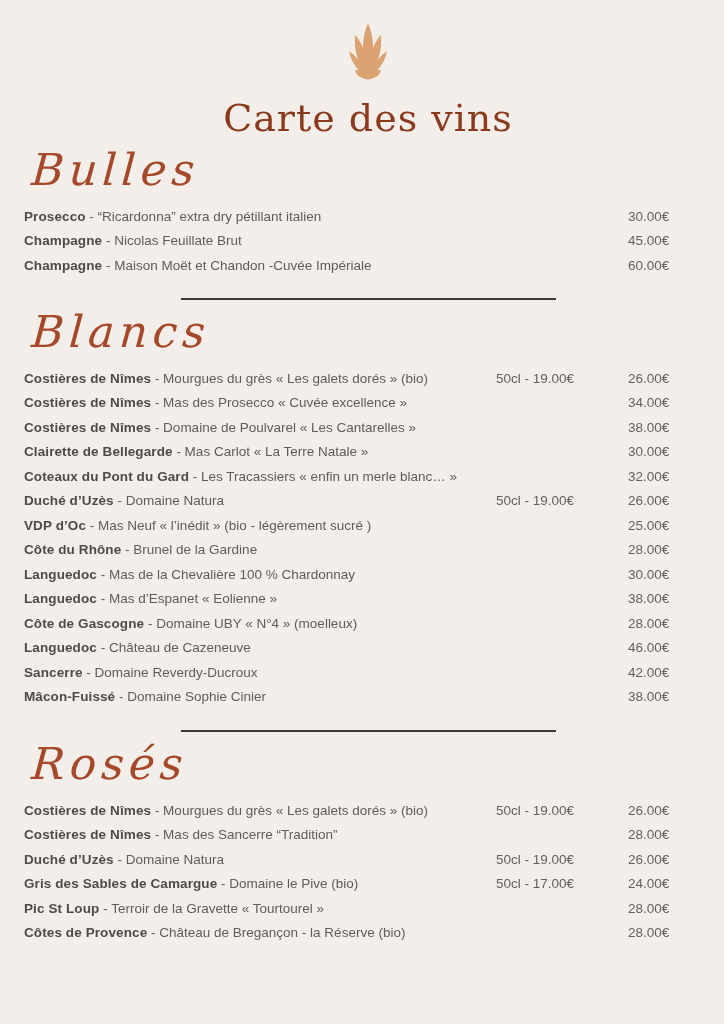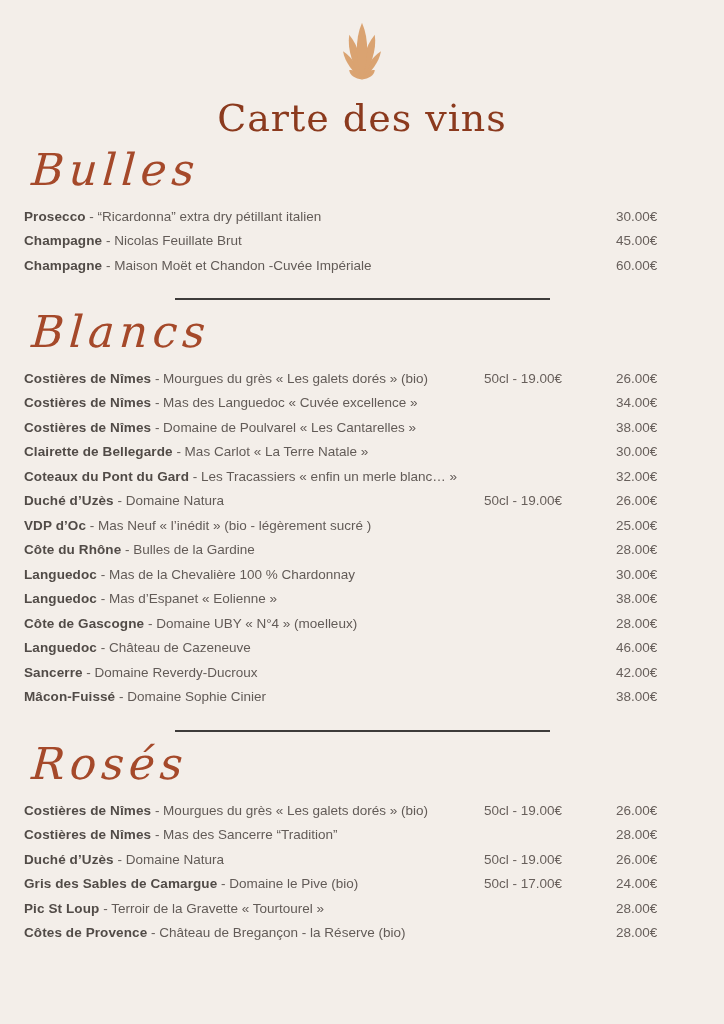--- a/index.html
+++ b/index.html
@@ -13,21 +13,21 @@
     --divider:#3d3b3a;
   }
   *{box-sizing:border-box;}
   html,body{margin:0;padding:0;}
   body{
     width:724px;height:1024px;
     background:var(--bg);
     font-family:"Liberation Sans", sans-serif;
     overflow:hidden;
   }
-  .page{width:724px;height:1024px;padding:8px 24px 0 24px;}
+  .page{width:724px;height:1024px;padding:8px 12px 0 24px;}
   header{text-align:center;}
   .fan-icon{display:inline-block;margin-top:2px;}
   .fan-icon svg{width:88px;height:72px;display:block;}
   h1.page-title{
     font-family:"DejaVu Serif", serif;
     font-weight:400;
     color:var(--title);
     font-size:38px;
     line-height:1.1;
     margin:12px 0 0 0;
@@ -109,21 +109,21 @@
       <div class="divider"></div>
       <section>
         <h2 class="section-heading">Blancs</h2>
         <div class="rows">
           <div class="row">
             <span class="label"><span class="name">Costières de Nîmes</span> <span class="desc">- Mourgues du grès « Les galets dorés » (bio)</span></span>
             <span class="half">50cl - 19.00€</span>
             <span class="price">26.00€</span>
           </div>
           <div class="row">
-            <span class="label"><span class="name">Costières de Nîmes</span> <span class="desc">- Mas des Languedoc « Cuvée excellence »</span></span>
+            <span class="label"><span class="name">Costières de Nîmes</span> <span class="desc">- Mas des Prosecco « Cuvée excellence »</span></span>
             <span class="half"></span>
             <span class="price">34.00€</span>
           </div>
           <div class="row">
             <span class="label"><span class="name">Costières de Nîmes</span> <span class="desc">- Domaine de Poulvarel « Les Cantarelles »</span></span>
             <span class="half"></span>
             <span class="price">38.00€</span>
           </div>
           <div class="row">
             <span class="label"><span class="name">Clairette de Bellegarde</span> <span class="desc">- Mas Carlot « La Terre Natale »</span></span>
@@ -139,21 +139,21 @@
             <span class="label"><span class="name">Duché d’Uzès</span> <span class="desc">- Domaine Natura</span></span>
             <span class="half">50cl - 19.00€</span>
             <span class="price">26.00€</span>
           </div>
           <div class="row">
             <span class="label"><span class="name">VDP d’Oc</span> <span class="desc">- Mas Neuf « l’inédit » (bio - légèrement sucré )</span></span>
             <span class="half"></span>
             <span class="price">25.00€</span>
           </div>
           <div class="row">
-            <span class="label"><span class="name">Côte du Rhône</span> <span class="desc">- Bulles de la Gardine</span></span>
+            <span class="label"><span class="name">Côte du Rhône</span> <span class="desc">- Brunel de la Gardine</span></span>
             <span class="half"></span>
             <span class="price">28.00€</span>
           </div>
           <div class="row">
             <span class="label"><span class="name">Languedoc</span> <span class="desc">- Mas de la Chevalière  100 % Chardonnay</span></span>
             <span class="half"></span>
             <span class="price">30.00€</span>
           </div>
           <div class="row">
             <span class="label"><span class="name">Languedoc</span> <span class="desc">- Mas d’Espanet « Eolienne »</span></span>

